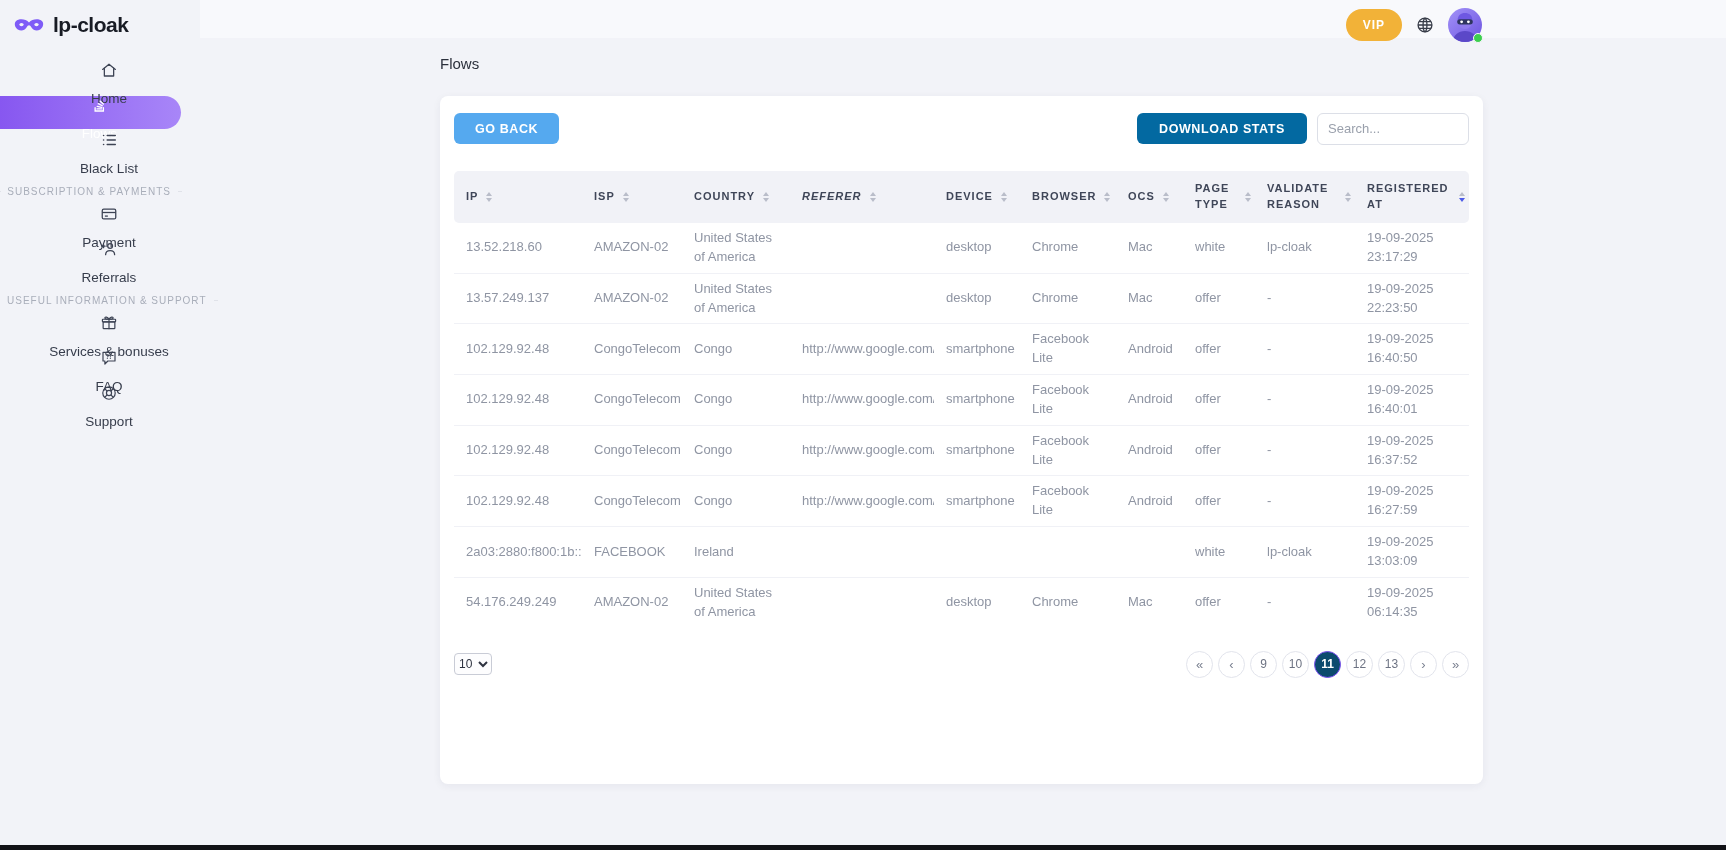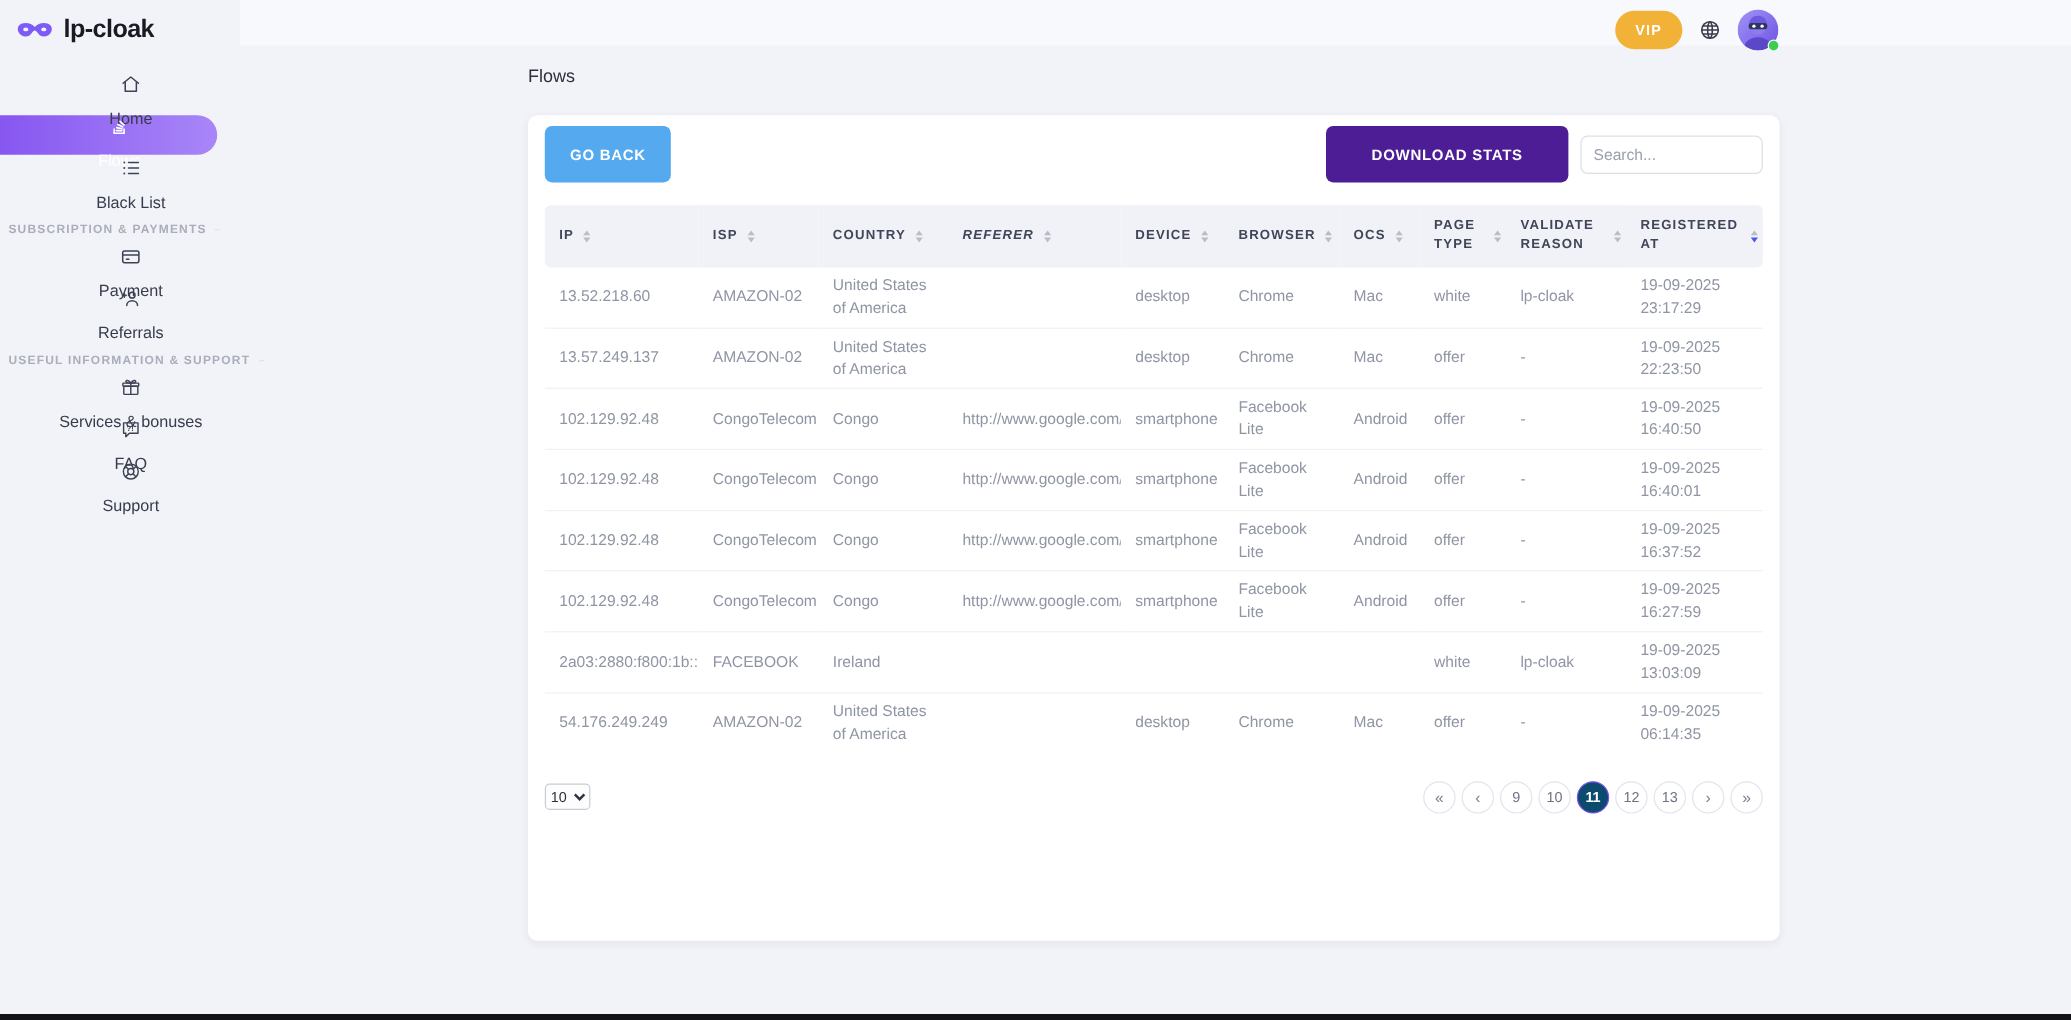--- a/index.html
+++ b/index.html
@@ -19,45 +19,45 @@
   .brand-name { font-size:21px; font-weight:bold; color:#181b24; letter-spacing:-0.5px; }
   .nav { margin-top:14px; }
   .nav-item { display:flex; align-items:center; gap:12px; height:33px; padding-left:18px;
     font-size:13.5px; color:#363c4b; cursor:pointer; margin:2px 0;flex-direction:column; }
   .nav-item .ni-icon { width:18px; height:18px; color:#3d4354; display:flex; }
   .nav-item .ni-icon svg { width:18px; height:18px; }
   .nav-item.active { background:linear-gradient(90deg,#8757f0,#a886f8); color:#ffffff;
     border-radius:0 18px 18px 0; margin-right:19px; }
   .nav-item.active .ni-icon { color:#ffffff; }
   .nav-section { display:flex; align-items:center; gap:7px; margin:22px 0 8px 0; padding:0 0 0 16px;
-    font-size:10px; font-weight:bold; letter-spacing:1px; color:#a9aeba; white-space:nowrap; }
+    font-size:10px; font-weight:normal; letter-spacing:1px; color:#a9aeba; white-space:nowrap; }
   .nav-section::before { content:""; width:8px; height:1px; background:#e0e2e9; margin-left:-16px; }
   .nav-section::after { content:""; flex:1; height:1px; background:#e0e2e9; min-width:4px; margin-right:18px; }
 
   
   .topbar-actions { position:absolute; top:8px; right:244px; display:flex; align-items:center; gap:13px; z-index:3; }
   .vip-btn { background:#f2b238; color:#ffffff; font-size:12px; font-weight:bold; letter-spacing:1px;
     border:none; border-radius:16px; padding:9px 17px; cursor:pointer; }
   .globe-btn { background:none; border:none; cursor:pointer; width:20px; height:20px; color:#383d49; display:flex; }
   .globe-btn svg { width:20px; height:20px; }
   .avatar-wrap { position:relative; width:34px; height:34px; cursor:pointer; }
   .avatar-wrap svg { width:34px; height:34px; display:block; }
   .status-dot { position:absolute; right:-1px; bottom:-1px; width:10px; height:10px; border-radius:50%;
     background:#3ccf4e; border:1.5px solid #f5f6fa; }
 
   
   .page-title { position:absolute; left:440px; top:55px; font-size:15px; font-weight:500; color:#2b303c; z-index:2; }
   .card { position:absolute; left:440px; top:96px; width:1043px; height:688px; background:#ffffff;
     border-radius:8px; box-shadow:0 2px 8px rgba(30,34,60,0.06); z-index:2; }
 
   .toolbar { display:flex; align-items:center; margin:17px 14px 0 14px; height:31px; }
-  .btn { border:none; border-radius:6px; height:47px; color:#ffffff; font-family:"Liberation Sans",sans-serif;
+  .btn { border:none; border-radius:6px; height:31px; color:#ffffff; font-family:"Liberation Sans",sans-serif;
     font-size:12.5px; font-weight:bold; letter-spacing:0.6px; cursor:pointer; }
   .btn-back { background:#55a9ef; padding:0 21px; }
-  .btn-download { background:#4c1d95; padding:0 38px; margin-left:auto;text-align:center; }
+  .btn-download { background:#0369a1; padding:0 22px; margin-left:auto;text-align:center; }
   .search-input { width:152px; height:32px; margin-left:10px; border:1px solid #dcdfe7; border-radius:6px;
     padding:0 10px; font-size:13px; font-family:"Liberation Sans",sans-serif; color:#3a3f4c; background:#fff; outline:none; }
   .search-input::placeholder { color:#9aa0ac; }
 
   table.flows { margin:27px 14px 0 14px; border-collapse:collapse; table-layout:fixed; width:1015px; }
   thead th { background:#f1f2f7; height:52px; text-align:left; vertical-align:middle; padding:0 4px 0 12px; }
   thead th:first-child { border-radius:5px 0 0 5px; }
   thead th:last-child { border-radius:0 5px 5px 0; }
   .th-inner { display:flex; align-items:center; gap:8px; }
   .th-label { font-size:11px; font-weight:bold; letter-spacing:1px; color:#3f4658; line-height:1.45; }

